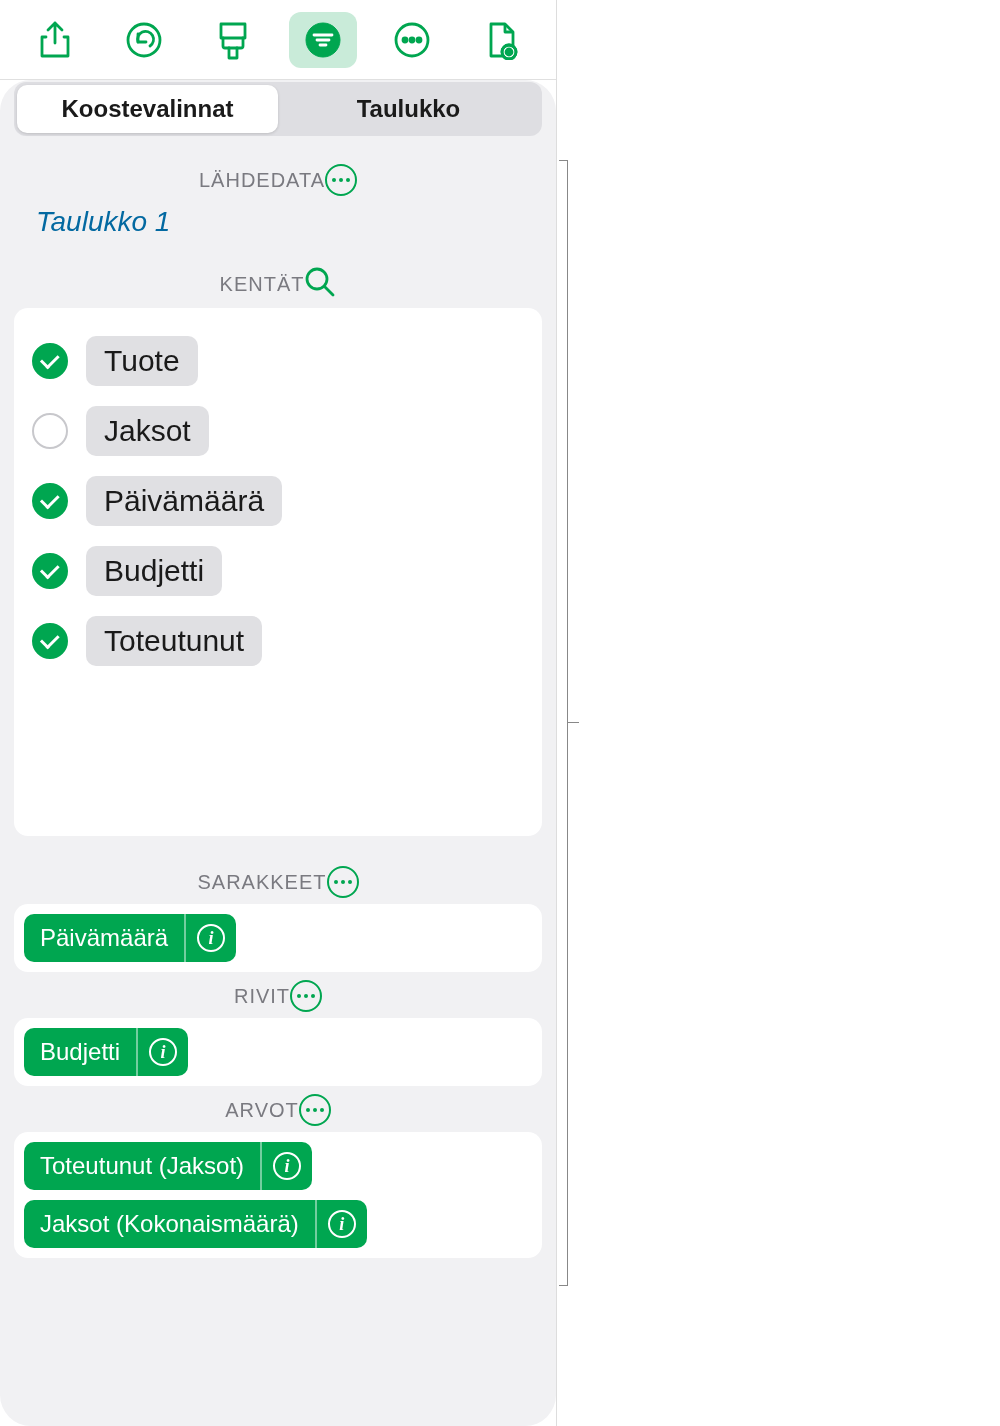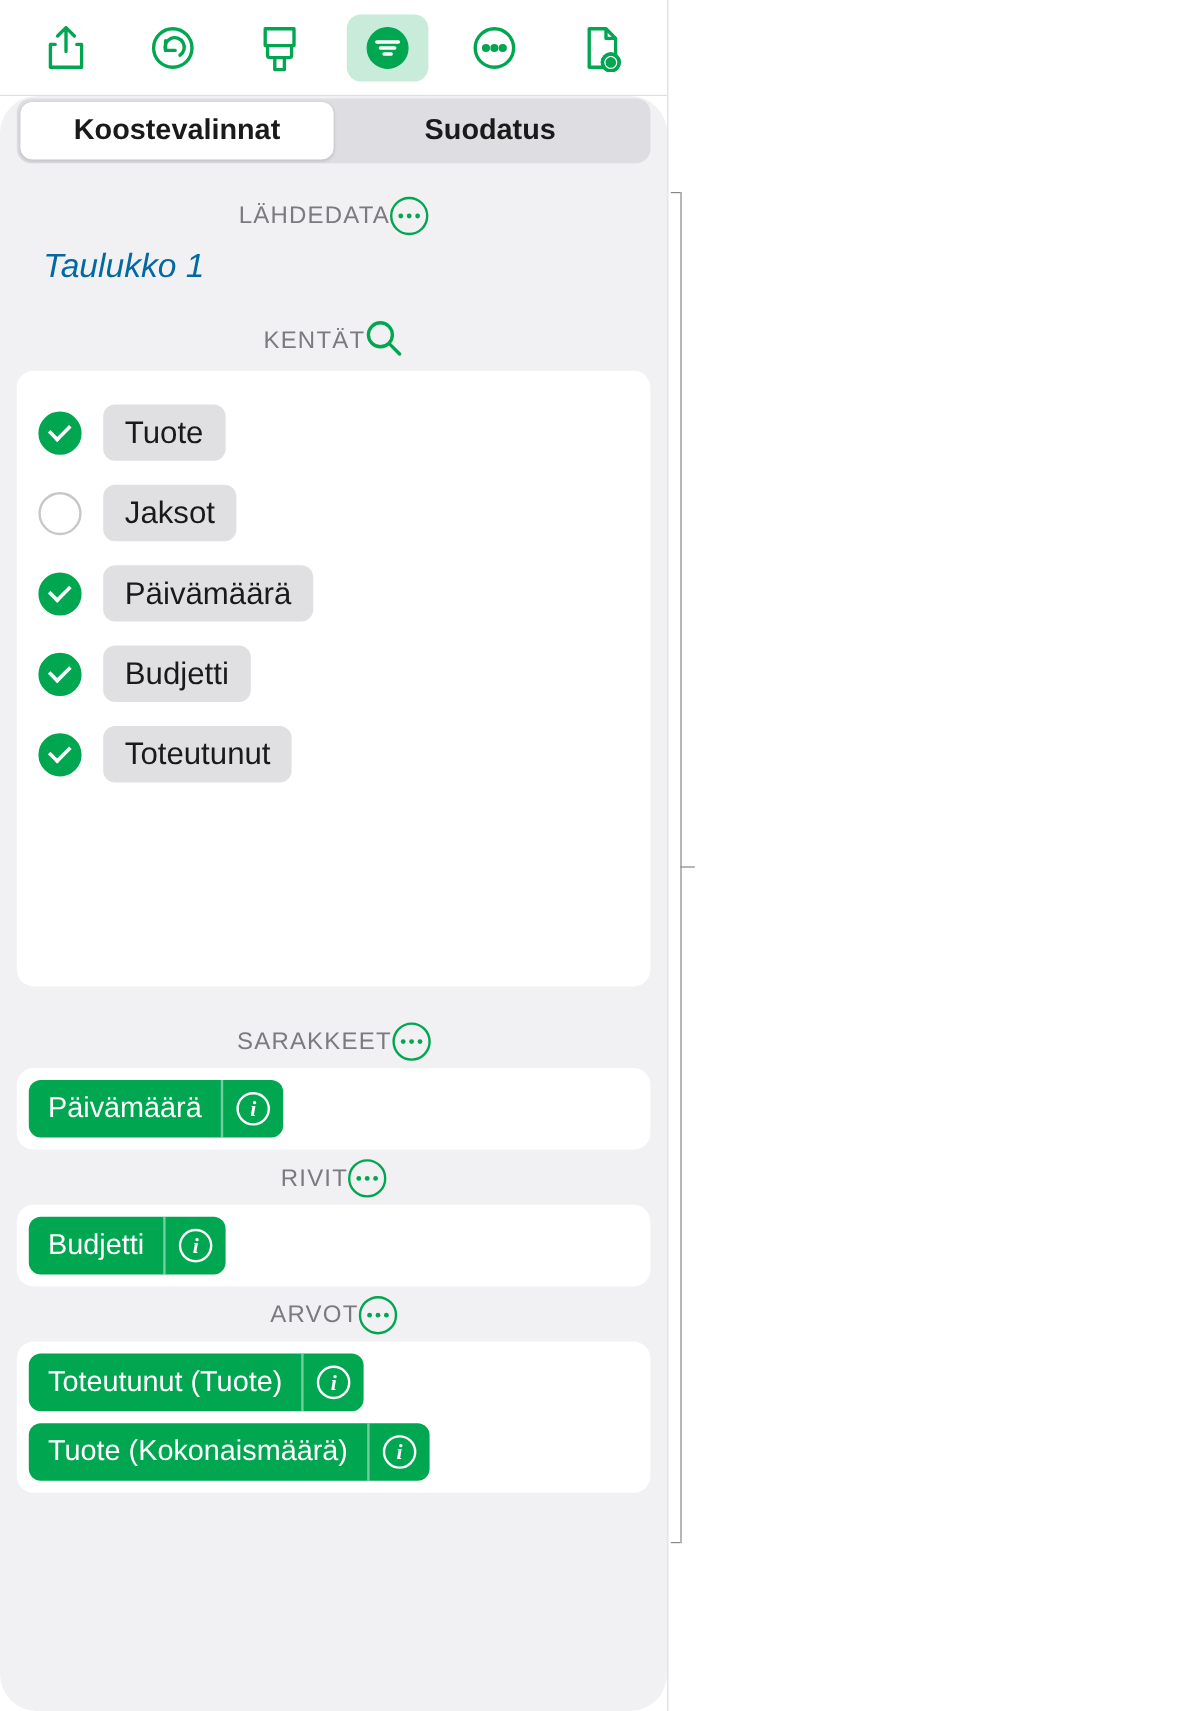--- a/index.html
+++ b/index.html
@@ -139,21 +139,21 @@
       content: "";
       width: 14px; height: 8px;
       border-left: 3px solid #fff;
       border-bottom: 3px solid #fff;
       transform: rotate(-45deg) translate(1px,-2px);
     }
     .field-pill {
       background: #e0e0e3;
       border-radius: 10px;
       padding: 8px 18px;
-      font-size: 26px;
+      font-size: 30px;
       color: #1a1a1a;
       cursor: grab;
     }
     
     .drop-section {
       margin-bottom: 8px;
     }
     .drop-area {
       background: #fff;
       border-radius: 14px;
@@ -265,21 +265,21 @@
         <circle cx="26" cy="32" r="7" fill="#fff"></circle>
         <circle cx="26" cy="32" r="7"></circle>
         <circle cx="26" cy="32" r="3" fill="#00a650"></circle>
       </svg>
     </div>
   </div>
 
   <div class="content">
     <div class="tabs">
       <div class="tab active">Koostevalinnat</div>
-      <div class="tab">Suodatus</div>
+      <div class="tab">Taulukko</div>
     </div>
 
     <div class="section-header">
       <div class="section-label">LÄHDEDATA</div>
       <div class="more-btn">
         <div class="dots">
             <span></span>
             <span></span>
             <span></span>
           </div>
@@ -367,27 +367,27 @@
         <div class="more-btn">
           <div class="dots">
               <span></span>
               <span></span>
               <span></span>
             </div>
         </div>
       </div>
       <div class="drop-area" style="flex-direction:column; align-items:flex-start">
         <div class="chip">
-          <div class="chip-label">Toteutunut (Tuote)</div>
+          <div class="chip-label">Toteutunut (Jaksot)</div>
           <div class="chip-info">
               <div>i</div>
             </div>
         </div>
         <div class="chip">
-          <div class="chip-label">Tuote (Kokonaismäärä)</div>
+          <div class="chip-label">Jaksot (Kokonaismäärä)</div>
           <div class="chip-info">
               <div>i</div>
             </div>
         </div>
       </div>
     </div>
 
   </div>
 </div>
 

